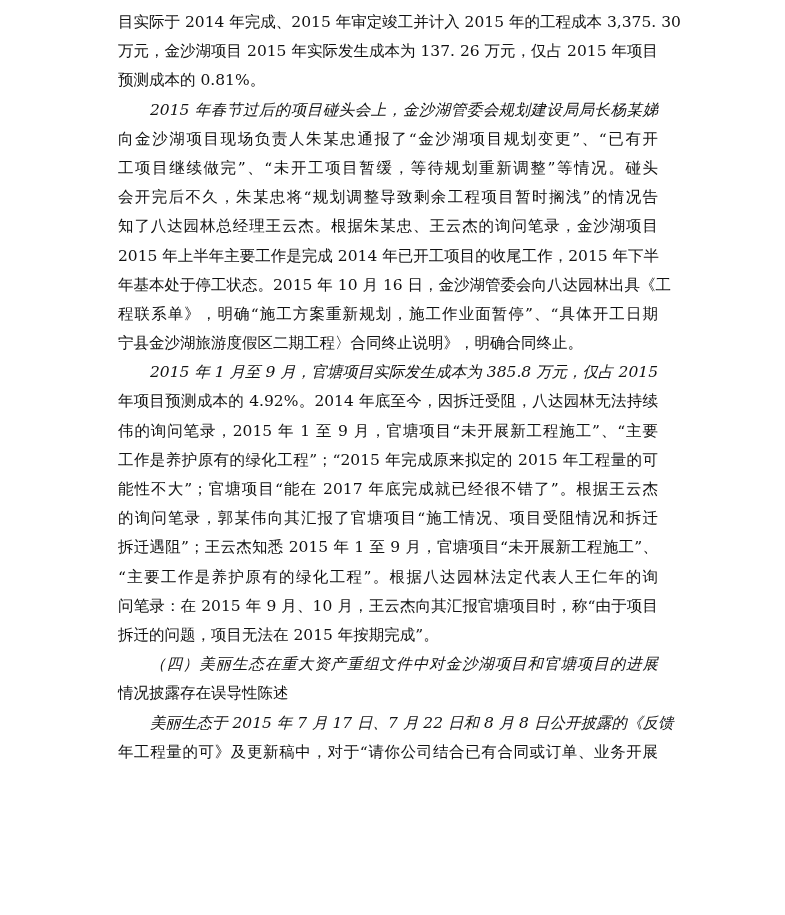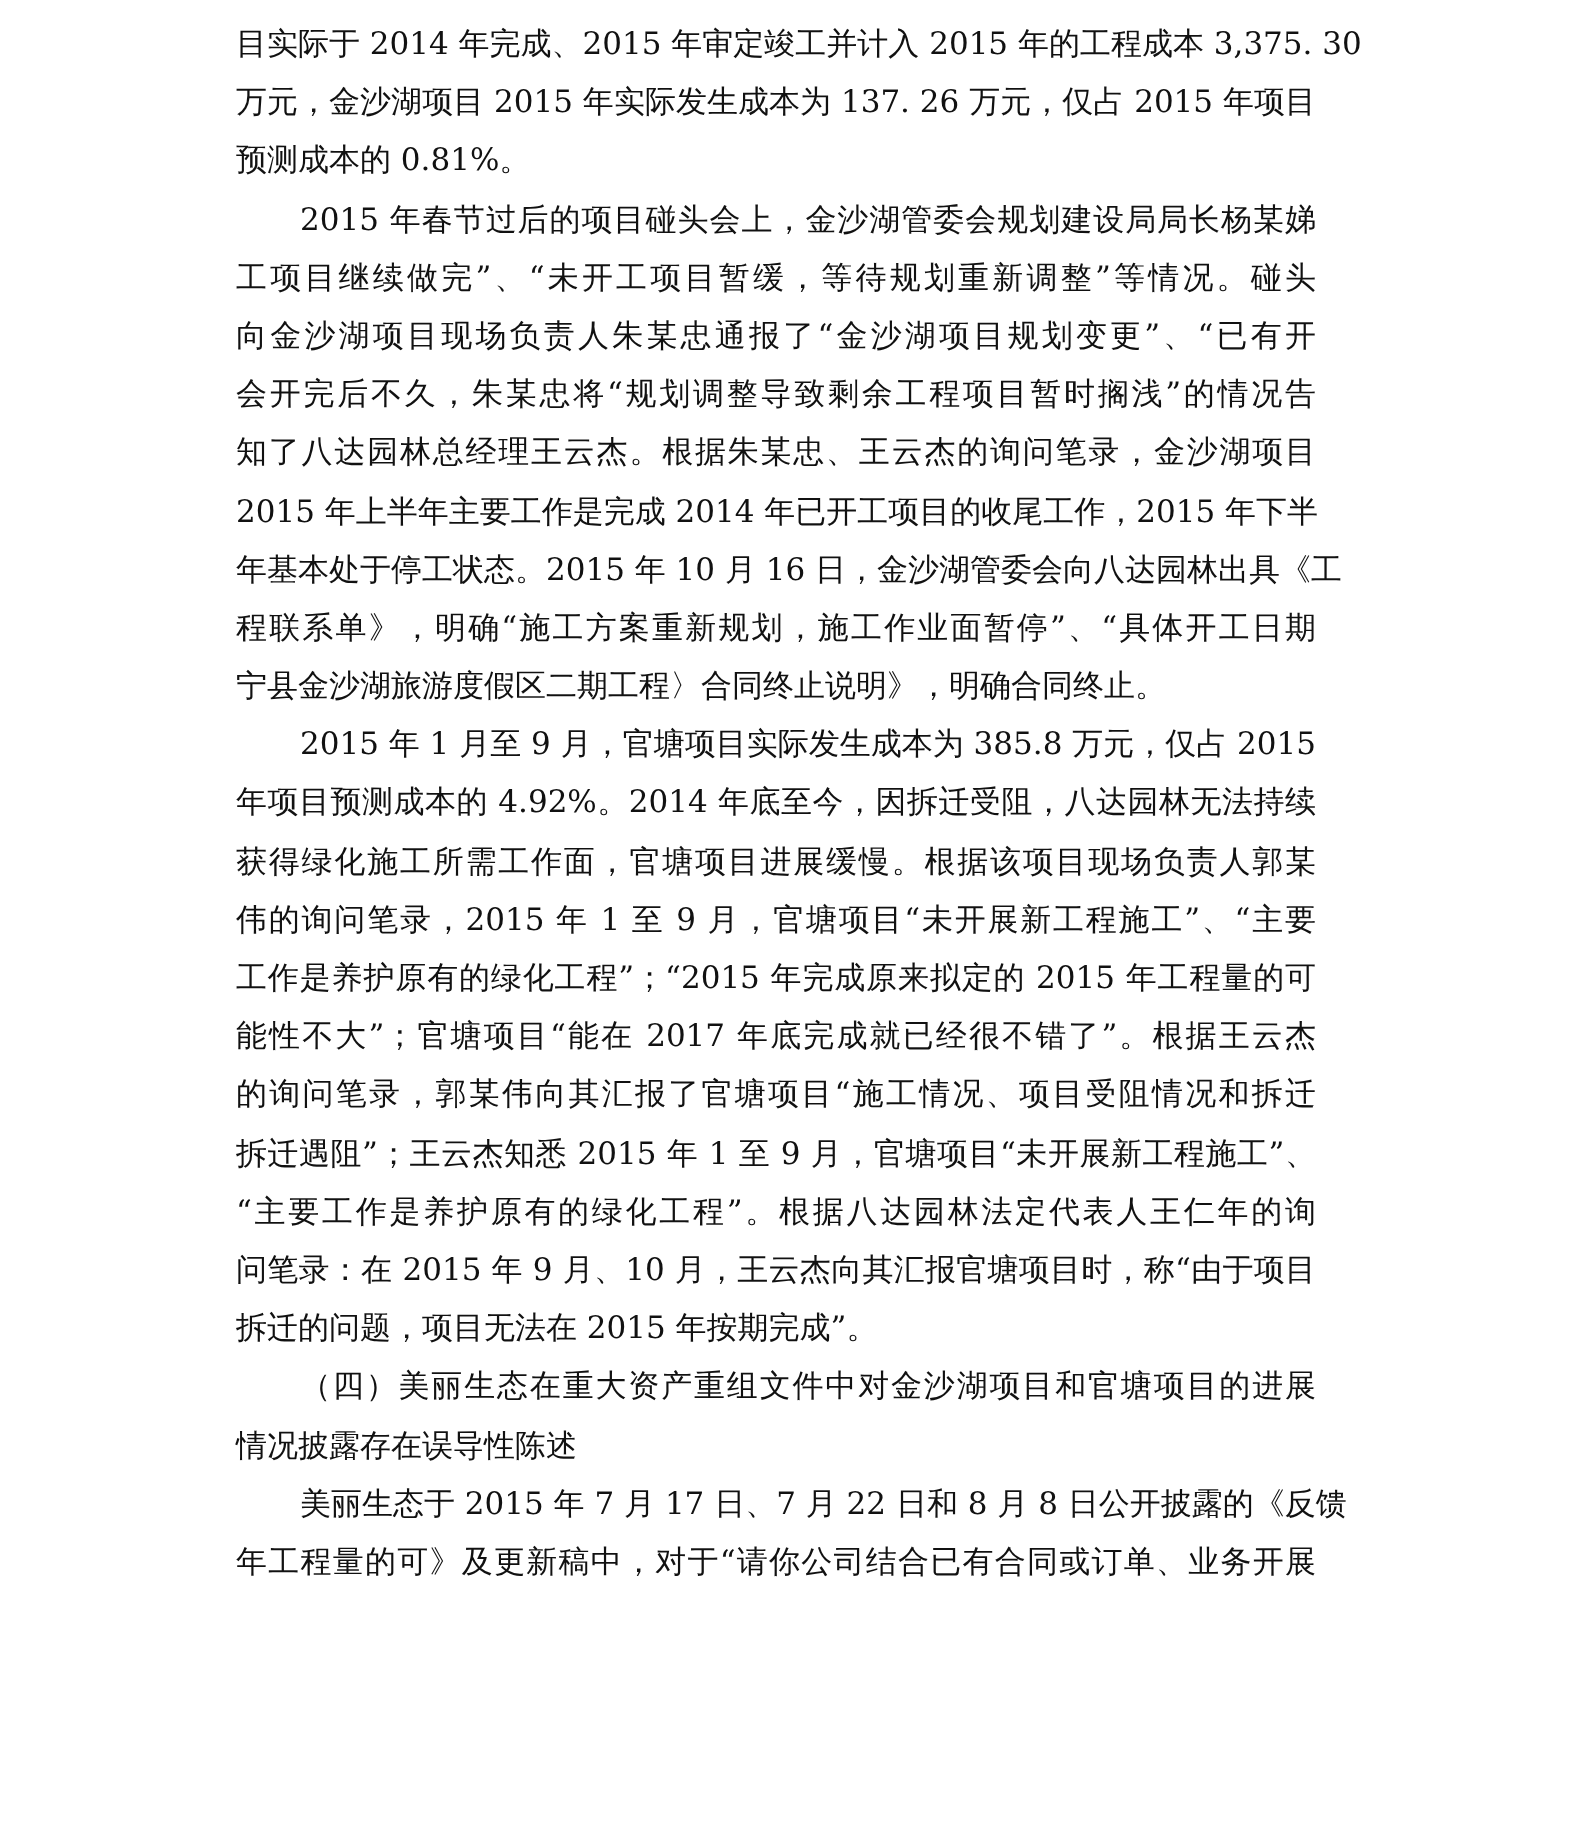--- a/index.html
+++ b/index.html
@@ -4,49 +4,48 @@
   <style>
     html, body { margin: 0; padding: 0; background: #ffffff; }
     body { width: 785px; height: 915px; overflow: hidden; position: relative; }
     .page {
       position: absolute; left: 118px; top: 8px; width: 540px;
       font-family: "DejaVu Serif", "Liberation Serif", serif;
       font-size: 15.5px; color: #111111;
     }
     .line { height: 29.2px; line-height: 29.2px; white-space: nowrap; text-align: justify; text-align-last: justify; }
     .line.last { text-align-last: left; }
-    .line.indent { padding-left: 32px; }
+    .line.indent { padding-left: 32px; font-style: italic; }
   </style>
 </head>
 <body>
 
 <div class="page">
 
   <div>
     <div class="line">目实际于 2014 年完成、2015 年审定竣工并计入 2015 年的工程成本 3,375. 30</div>
     <div class="line">万元，金沙湖项目 2015 年实际发生成本为 137. 26 万元，仅占 2015 年项目</div>
     <div class="line last">预测成本的 0.81%。</div>
   </div>
 
   <div>
     <div class="line indent">2015 年春节过后的项目碰头会上，金沙湖管委会规划建设局局长杨某娣</div>
+    <div class="line">向金沙湖项目现场负责人朱某忠通报了“金沙湖项目规划变更”、“已有开</div>
     <div class="line">工项目继续做完”、“未开工项目暂缓，等待规划重新调整”等情况。碰头</div>
-    <div class="line">向金沙湖项目现场负责人朱某忠通报了“金沙湖项目规划变更”、“已有开</div>
     <div class="line">会开完后不久，朱某忠将“规划调整导致剩余工程项目暂时搁浅”的情况告</div>
     <div class="line">知了八达园林总经理王云杰。根据朱某忠、王云杰的询问笔录，金沙湖项目</div>
     <div class="line">2015 年上半年主要工作是完成 2014 年已开工项目的收尾工作，2015 年下半</div>
     <div class="line">年基本处于停工状态。2015 年 10 月 16 日，金沙湖管委会向八达园林出具《工</div>
     <div class="line">程联系单》，明确“施工方案重新规划，施工作业面暂停”、“具体开工日期</div>
     <div class="line last">宁县金沙湖旅游度假区二期工程〉合同终止说明》，明确合同终止。</div>
   </div>
 
   <div>
     <div class="line indent">2015 年 1 月至 9 月，官塘项目实际发生成本为 385.8 万元，仅占 2015</div>
     <div class="line">年项目预测成本的 4.92%。2014 年底至今，因拆迁受阻，八达园林无法持续</div>
-    <div class="line">获得绿化施工所需工作面，官塘项目进展缓慢。根据该项目现场负责人郭某</div>
     <div class="line">伟的询问笔录，2015 年 1 至 9 月，官塘项目“未开展新工程施工”、“主要</div>
     <div class="line">工作是养护原有的绿化工程”；“2015 年完成原来拟定的 2015 年工程量的可</div>
     <div class="line">能性不大”；官塘项目“能在 2017 年底完成就已经很不错了”。根据王云杰</div>
     <div class="line">的询问笔录，郭某伟向其汇报了官塘项目“施工情况、项目受阻情况和拆迁</div>
     <div class="line">拆迁遇阻”；王云杰知悉 2015 年 1 至 9 月，官塘项目“未开展新工程施工”、</div>
     <div class="line">“主要工作是养护原有的绿化工程”。根据八达园林法定代表人王仁年的询</div>
     <div class="line">问笔录：在 2015 年 9 月、10 月，王云杰向其汇报官塘项目时，称“由于项目</div>
     <div class="line last">拆迁的问题，项目无法在 2015 年按期完成”。</div>
   </div>
 

